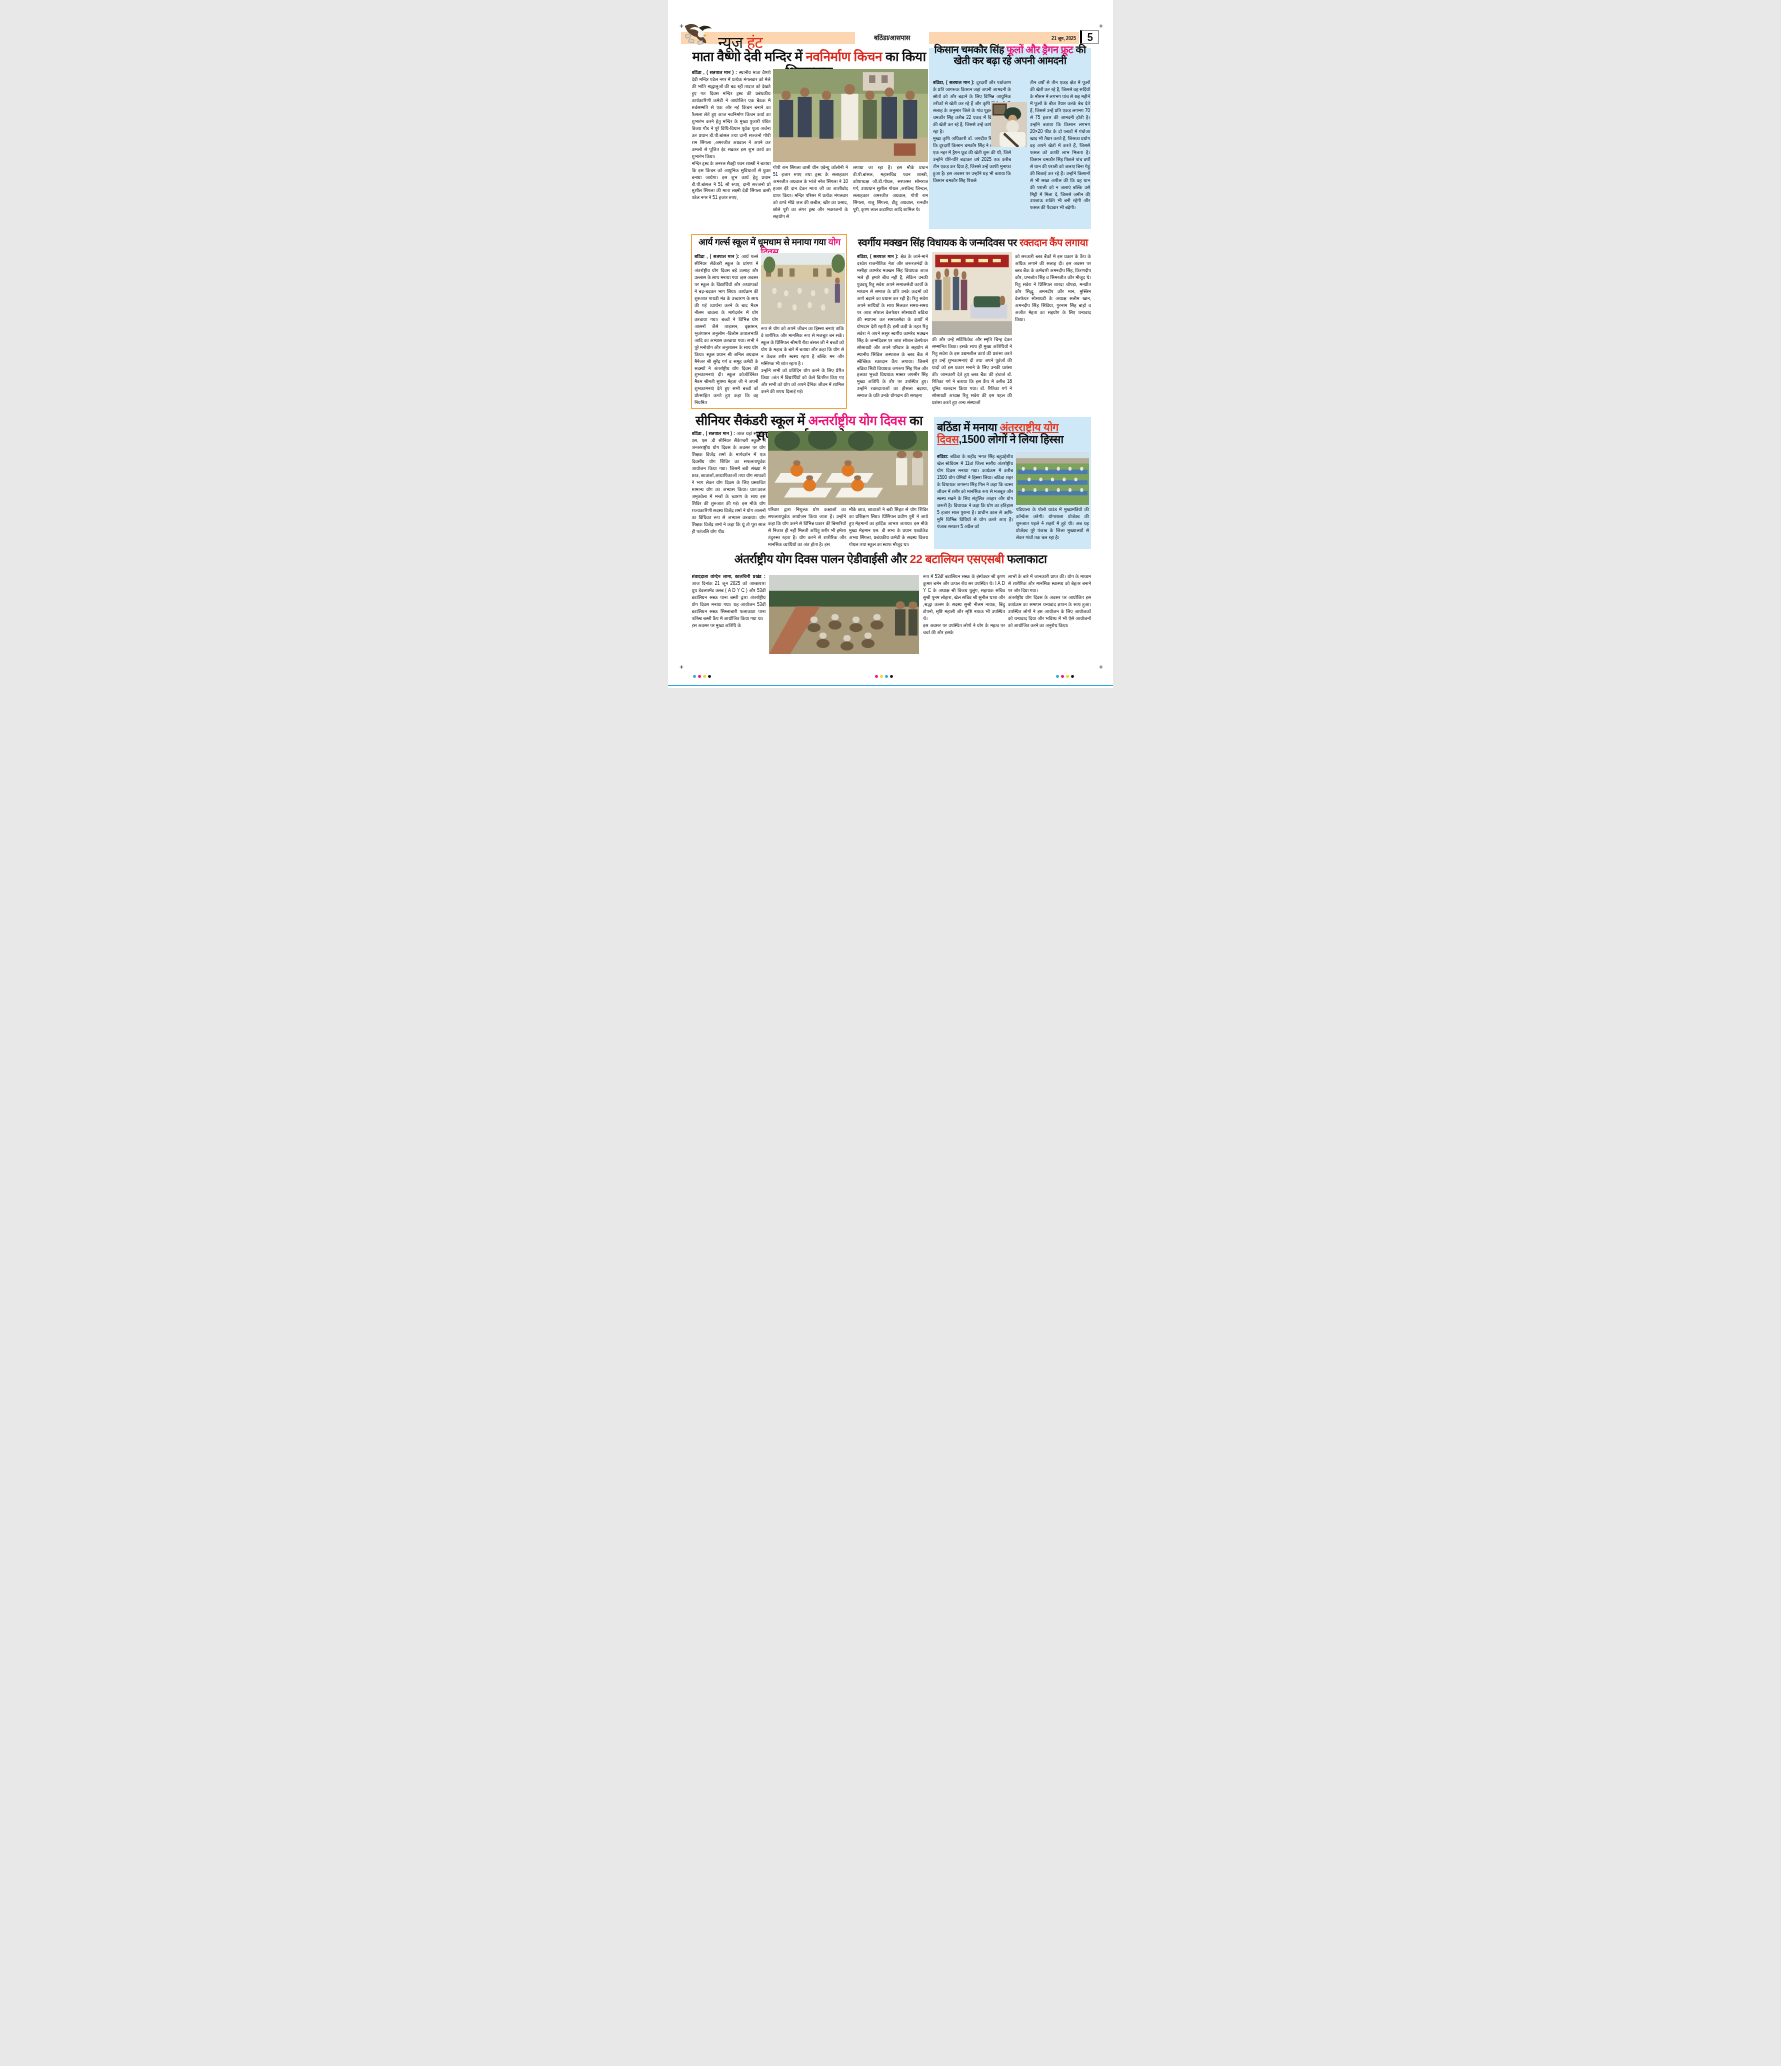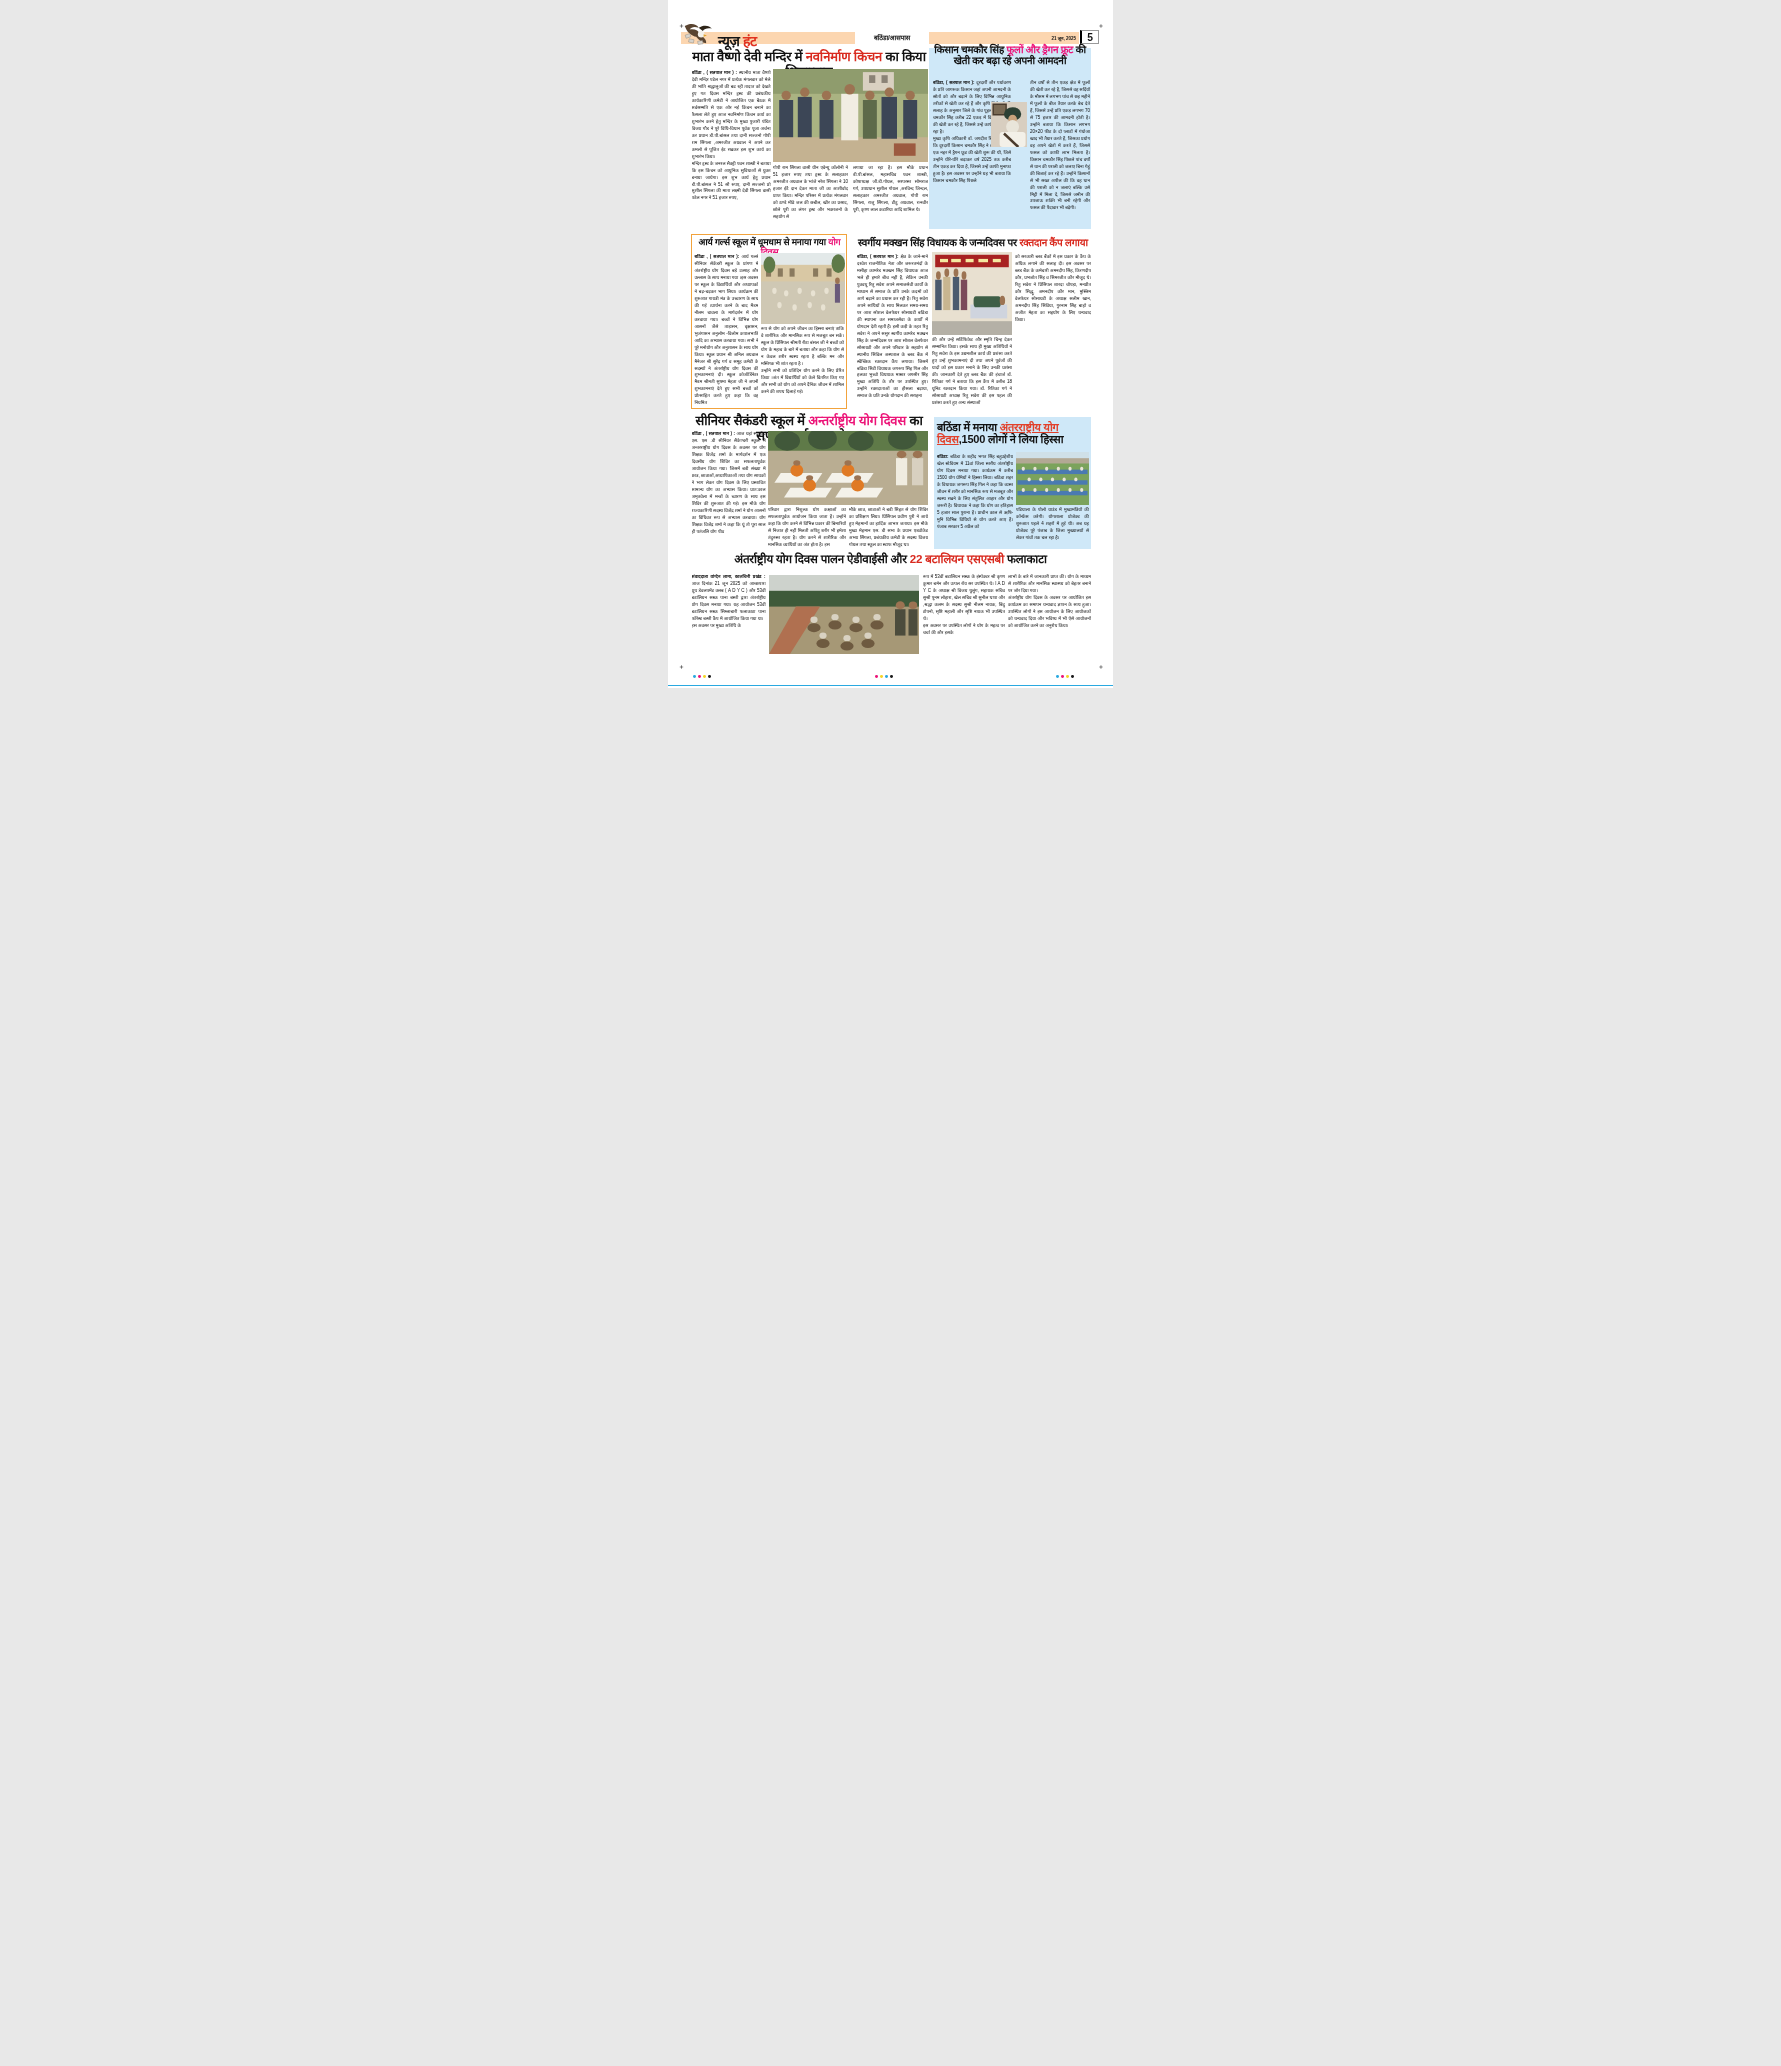--- a/index.html
+++ b/index.html
@@ -7,21 +7,21 @@
     --pink:#ec1478; --orange:#f2a33c; --ink:#151515;
   }
   *{margin:0;padding:0;box-sizing:border-box;}
   html,body{background:#e8e8e8;}
   body{font-family:"Liberation Sans",sans-serif;color:var(--ink);}
   .page{position:relative;width:445px;height:688px;margin:0 auto;background:#ffffff;overflow:hidden;}
   .abs{position:absolute;}
   .crop{position:absolute;font:400 6.6px "DejaVu Sans Mono",monospace;color:#222;}
   
   .bar{background:var(--peach);}
-  .paper-title{font-weight:700;font-size:14px;letter-spacing:-0.4px;white-space:nowrap;}
+  .paper-title{font-weight:400;font-size:16px;letter-spacing:-0.4px;white-space:nowrap;}
   .paper-title .red{color:#e0311f;}
   .section-box{background:#fff;display:flex;align-items:center;justify-content:center;}
   .section-box span{font-weight:800;font-size:6.6px;letter-spacing:-0.2px;}
   .date{font-weight:700;font-size:4.5px;text-align:right;}
   .pageno{background:#fff;border:0.4px solid #9a9a9a;border-left:2.1px solid #000;display:flex;align-items:center;justify-content:center;font-weight:800;font-size:10.3px;}
   
   .hl{font-weight:800;text-align:center;letter-spacing:-0.2px;line-height:1.12;color:#111;}
   .hl .acc-red{color:var(--red);}
   .hl .acc-red2{color:var(--red2);text-decoration:underline;}
   .hl .acc-pink{color:var(--pink);}

